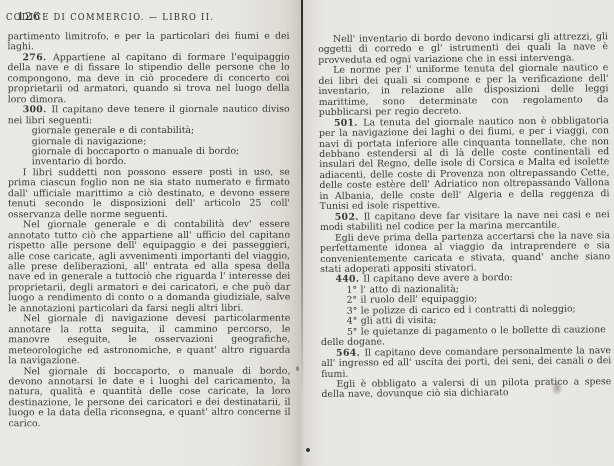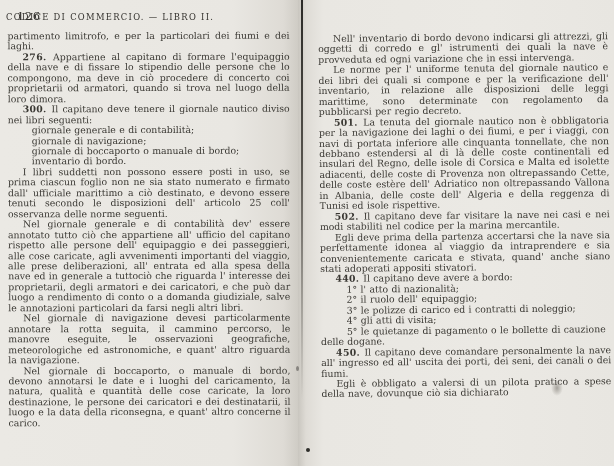--- a/index.html
+++ b/index.html
@@ -98,21 +98,21 @@
         <div class="para">Le norme per l' uniforme tenuta del giornale nautico e dei libri dei quali si compone e per la verificazione dell' inventario, in relazione alle disposizioni delle leggi marittime, sono determinate con regolamento da pubblicarsi per regio decreto.</div>
         <div class="para"><span class="art-num">501. </span>La tenuta del giornale nautico non è obbligatoria per la navigazione dei laghi o dei fiumi, e per i viaggi, con navi di portata inferiore alle cinquanta tonnellate, che non debbano estendersi al di là delle coste continentali ed insulari del Regno, delle isole di Corsica e Malta ed isolette adiacenti, delle coste di Provenza non oltrepassando Cette, delle coste estère dell' Adriatico non oltrepassando Vallona in Albania, delle coste dell' Algeria e della reggenza di Tunisi ed isole rispettive.</div>
         <div class="para"><span class="art-num">502. </span>Il capitano deve far visitare la nave nei casi e nei modi stabiliti nel codice per la marina mercantile.</div>
         <div class="para">Egli deve prima della partenza accertarsi che la nave sia perfettamente idonea al viaggio da intraprendere e sia convenientemente caricata e stivata, quand' anche siano stati adoperati appositi stivatori.</div>
         <div class="para"><span class="art-num">440. </span>Il capitano deve avere a bordo:</div>
         <div class="para ord">1° l' atto di nazionalità;</div>
         <div class="para ord">2° il ruolo dell' equipaggio;</div>
         <div class="para ord">3° le polizze di carico ed i contratti di noleggio;</div>
         <div class="para ord">4° gli atti di visita;</div>
         <div class="para ord">5° le quietanze di pagamento o le bollette di cauzione delle dogane.</div>
-        <div class="para"><span class="art-num">450. </span>Il capitano deve comandare personalmente la nave all' ingresso ed all' uscita dei porti, dei seni, dei canali o dei fiumi.</div>
+        <div class="para"><span class="art-num">564. </span>Il capitano deve comandare personalmente la nave all' ingresso ed all' uscita dei porti, dei seni, dei canali o dei fiumi.</div>
         <div class="para">Egli è obbligato a valersi di un pilota pratico a spese della nave, dovunque ciò sia dichiarato</div>
       </div>
   </div>
 
   <div class="gutter-line"></div>
   <div class="speck" id="speck-1"></div>
   <div class="speck" id="speck-2"></div>
   <div class="smudge"></div>
 
 </div>

